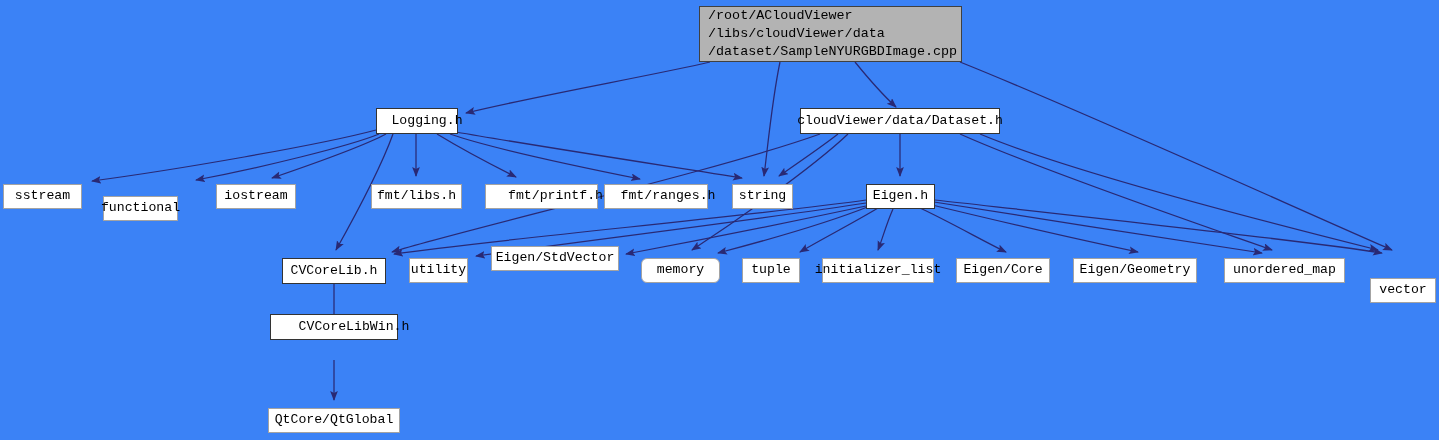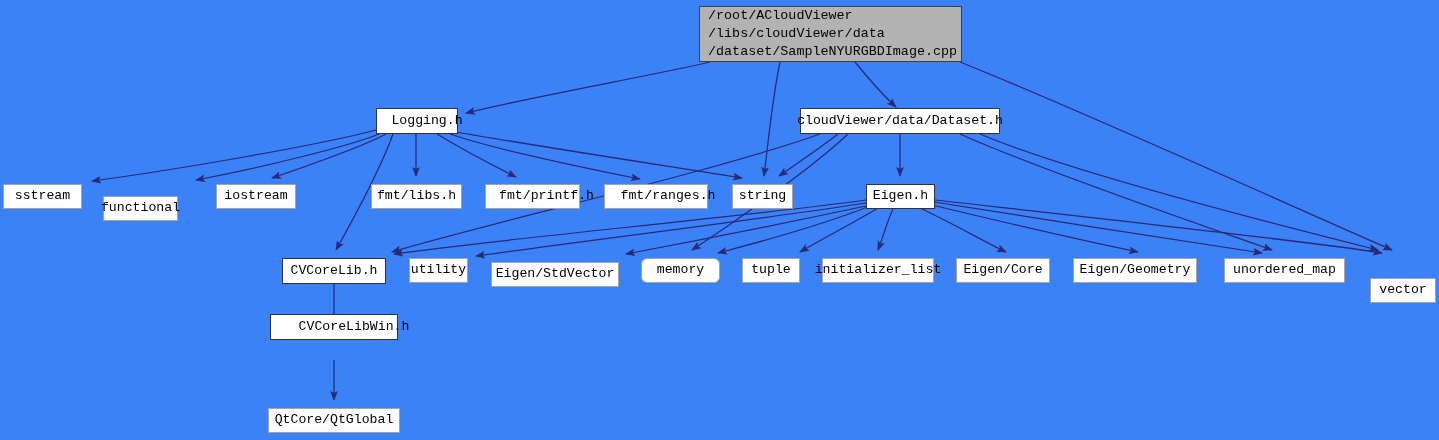--- a/index.html
+++ b/index.html
@@ -100,27 +100,27 @@
   <div id="nodes">
       <div class="node-box root" style="left: 699px; top: 6px; width: 263px; height: 56px;"><span class="node-label">/root/ACloudViewer
 /libs/cloudViewer/data
 /dataset/SampleNYURGBDImage.cpp</span></div>
       <div class="node-box strong" style="left: 376px; top: 108px; width: 82px; height: 26px; padding-left: 20px;"><span class="node-label">Logging.h</span></div>
       <div class="node-box strong" style="left: 800px; top: 108px; width: 200px; height: 26px;"><span class="node-label">cloudViewer/data/Dataset.h</span></div>
       <div class="node-box weak" style="left: 3px; top: 184px; width: 79px; height: 25px;"><span class="node-label">sstream</span></div>
       <div class="node-box weak" style="left: 103px; top: 196px; width: 75px; height: 25px;"><span class="node-label">functional</span></div>
       <div class="node-box weak" style="left: 216px; top: 184px; width: 80px; height: 25px;"><span class="node-label">iostream</span></div>
       <div class="node-box weak" style="left: 371px; top: 184px; width: 91px; height: 25px;"><span class="node-label">fmt/libs.h</span></div>
-      <div class="node-box weak" style="left: 485px; top: 184px; width: 95px; height: 25px; padding-left: 28px;"><span class="node-label">fmt/printf.h</span></div>
+      <div class="node-box weak" style="left: 485px; top: 184px; width: 113px; height: 25px; padding-left: 28px;"><span class="node-label">fmt/printf.h</span></div>
       <div class="node-box weak" style="left: 604px; top: 184px; width: 104px; height: 25px; padding-left: 24px;"><span class="node-label">fmt/ranges.h</span></div>
       <div class="node-box weak" style="left: 732px; top: 184px; width: 61px; height: 25px;"><span class="node-label">string</span></div>
       <div class="node-box strong" style="left: 866px; top: 184px; width: 69px; height: 25px;"><span class="node-label">Eigen.h</span></div>
       <div class="node-box strong" style="left: 282px; top: 258px; width: 104px; height: 26px;"><span class="node-label">CVCoreLib.h</span></div>
       <div class="node-box weak" style="left: 409px; top: 258px; width: 59px; height: 25px;"><span class="node-label">utility</span></div>
-      <div class="node-box weak" style="left: 491px; top: 262px; width: 128px; height: 25px;"><span class="node-label">Eigen/StdVector</span></div>
+      <div class="node-box weak" style="left: 491px; top: 246px; width: 128px; height: 25px;"><span class="node-label">Eigen/StdVector</span></div>
       <div class="node-box weak" style="left: 641px; top: 258px; width: 79px; height: 25px; border-radius: 6px;"><span class="node-label">memory</span></div>
       <div class="node-box weak" style="left: 742px; top: 258px; width: 58px; height: 25px;"><span class="node-label">tuple</span></div>
       <div class="node-box weak" style="left: 822px; top: 258px; width: 112px; height: 25px;"><span class="node-label">initializer_list</span></div>
       <div class="node-box weak" style="left: 956px; top: 258px; width: 94px; height: 25px;"><span class="node-label">Eigen/Core</span></div>
       <div class="node-box weak" style="left: 1073px; top: 258px; width: 124px; height: 25px;"><span class="node-label">Eigen/Geometry</span></div>
       <div class="node-box weak" style="left: 1224px; top: 258px; width: 121px; height: 25px;"><span class="node-label">unordered_map</span></div>
       <div class="node-box weak" style="left: 1370px; top: 258px; width: 66px; height: 25px; margin-top: 20px;"><span class="node-label">vector</span></div>
       <div class="node-box strong" style="left: 270px; top: 314px; width: 128px; height: 26px; padding-left: 40px;"><span class="node-label">CVCoreLibWin.h</span></div>
       <div class="node-box weak" style="left: 268px; top: 408px; width: 132px; height: 25px;"><span class="node-label">QtCore/QtGlobal</span></div>
     </div>

